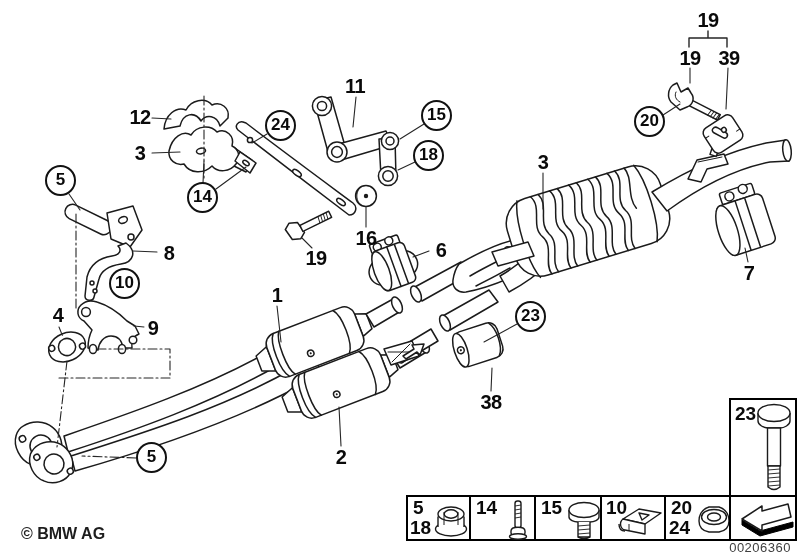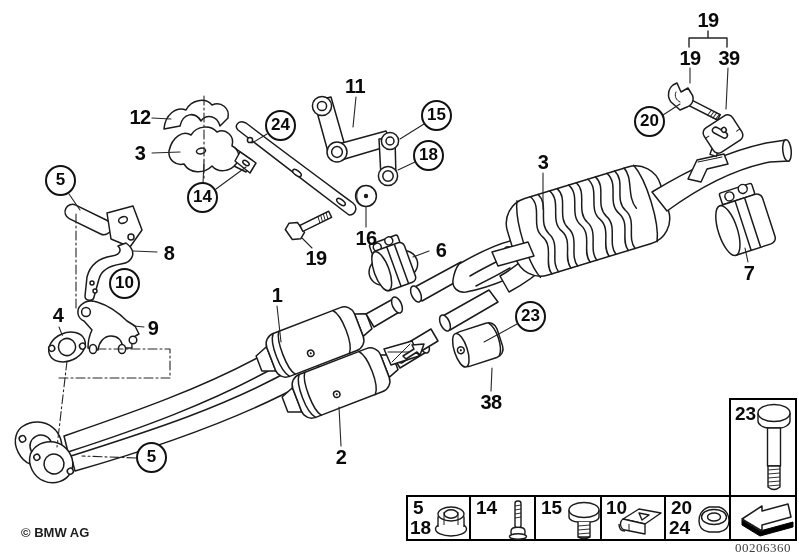--- a/index.html
+++ b/index.html
@@ -24,26 +24,25 @@
     background:#fff;
   }
   .tallbox{
     position:absolute;border:2px solid #000;box-sizing:border-box;background:#fff;
   }
   .lnum{
     position:absolute;font-weight:700;font-size:19px;color:#0a0a0a;line-height:20px;
   }
   .licon{position:absolute;}
   .copyright{
-    position:absolute;left:21px;top:525px;font-size:13px;font-weight:700;color:#1d1d1d;
+    position:absolute;left:21px;top:525px;font-size:16px;font-weight:700;color:#1d1d1d;
   }
   .partnum{
     position:absolute;right:8px;top:540px;font-size:13px;font-weight:400;color:#3f3f3f;
     letter-spacing:.5px;
-    font-family:Liberation Serif, serif;
   }
 </style>
 </head>
 <body>
 
 <div class="stage">
 
 <svg class="art" width="799" height="559" viewBox="0 0 799 559">
   <g fill="#fff" stroke="#1b1b1b" stroke-width="1.5" stroke-linejoin="round" stroke-linecap="round">
 

